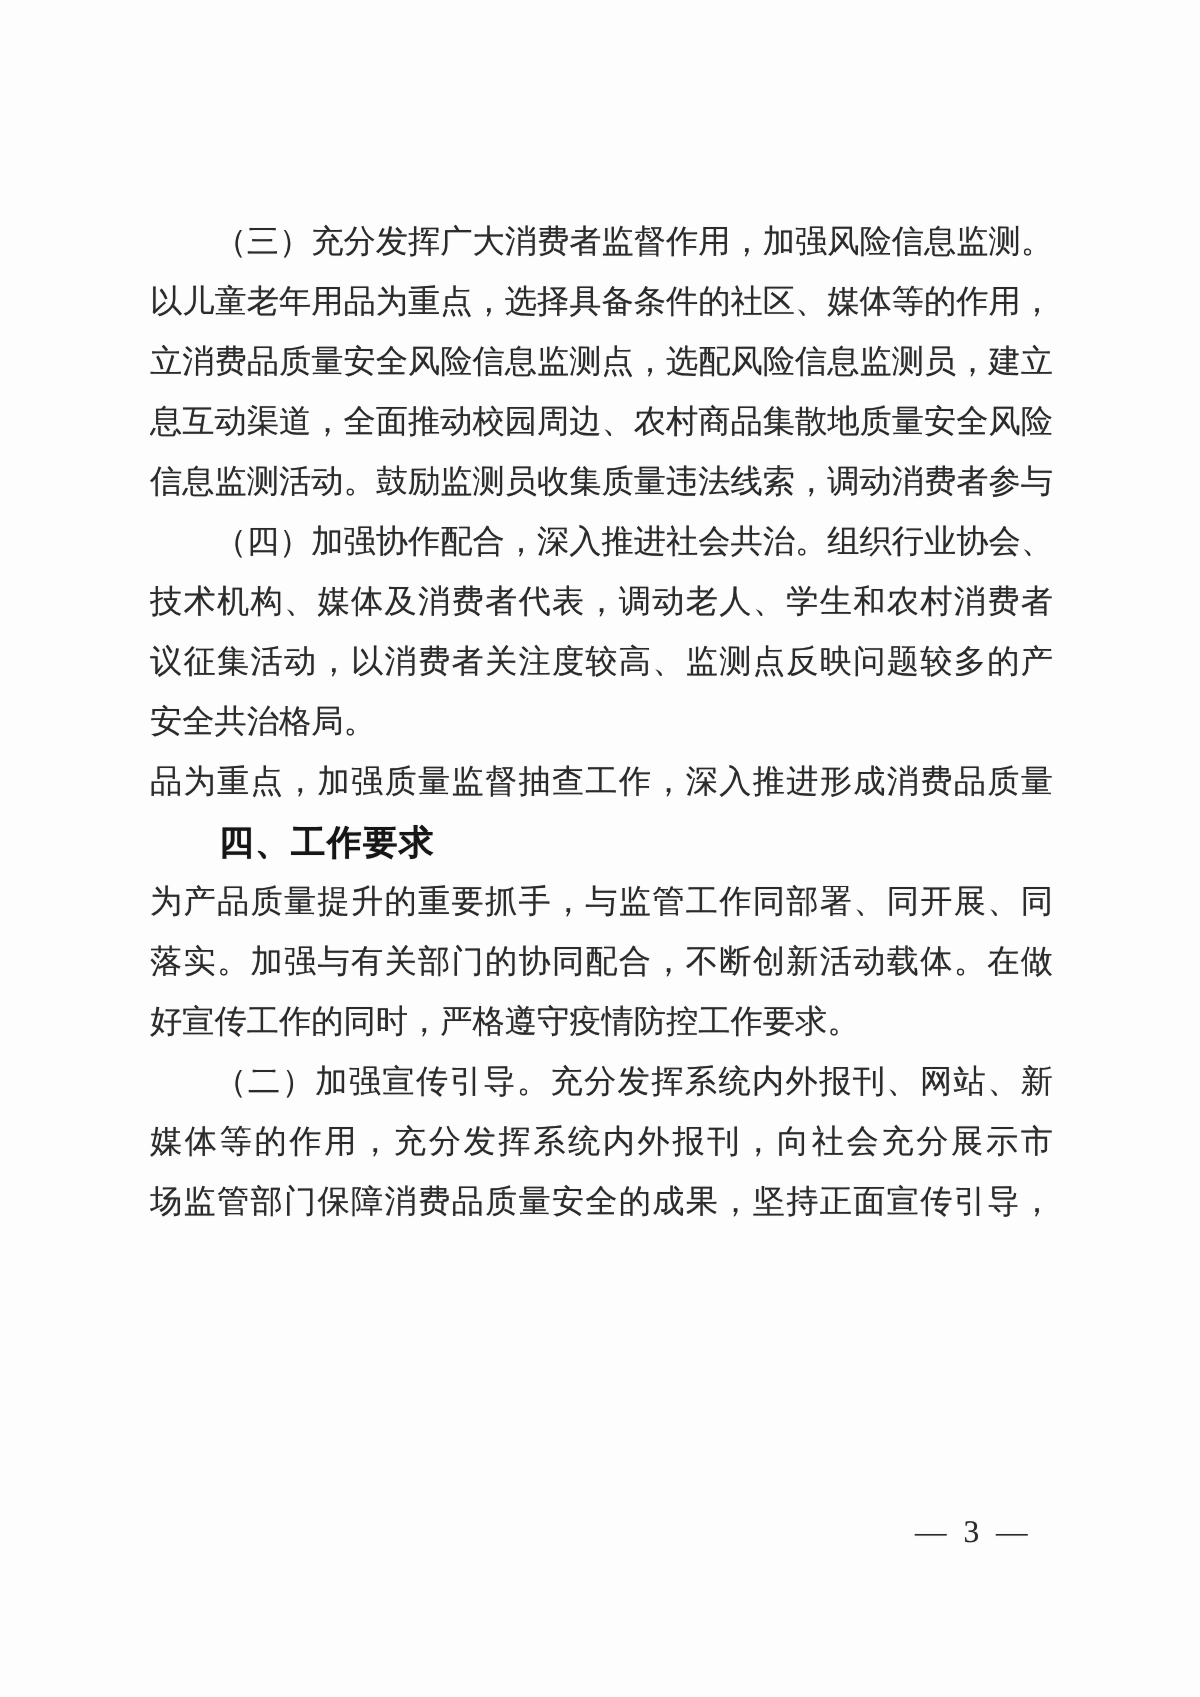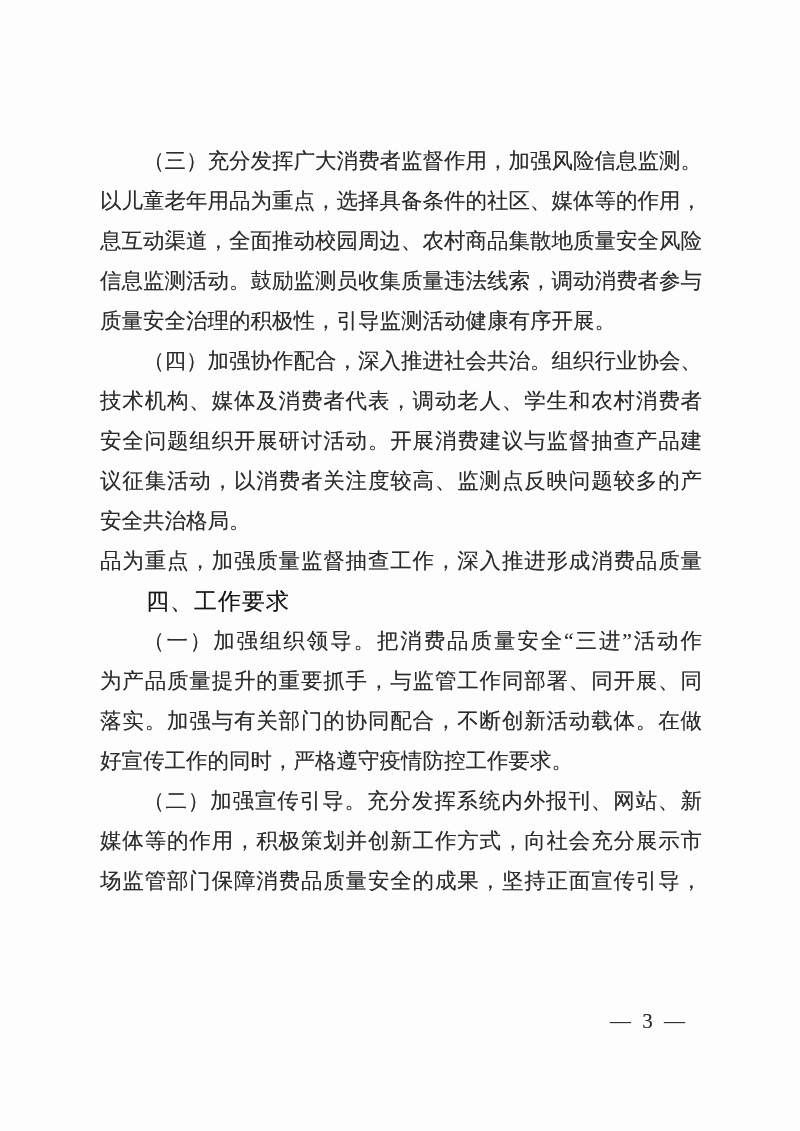--- a/index.html
+++ b/index.html
@@ -36,21 +36,21 @@
   }
   .line.para-start {
     text-indent: 2em;
   }
   .line.para-end {
     text-align: left;
     text-align-last: left;
   }
   .line.heading {
     font-family: "Liberation Sans", sans-serif;
-    font-weight: 400;
+    font-weight: 700;
     font-size: 23px;
     color: var(--heading-color, #161616);
     text-indent: 2em;
     text-align: left;
     text-align-last: left;
     letter-spacing: 1px;
     text-shadow: 0 0 0.6px rgba(20,20,20,0.55);
   }
   .page-number {
     position: absolute;
@@ -64,32 +64,30 @@
     text-shadow: 0 0 0.5px rgba(40,40,40,0.45);
   }
 </style>
 </head>
 <body>
 
 <div class="page">
   <div class="text-block" id="text-block">
       <div class="line para-start">（三）充分发挥广大消费者监督作用，加强风险信息监测。</div>
       <div class="line body">以儿童老年用品为重点，选择具备条件的社区、媒体等的作用，设</div>
+      <div class="line body">立消费品质量安全风险信息监测点，选配风险信息监测员，建立</div>
       <div class="line body">息互动渠道，全面推动校园周边、农村商品集散地质量安全风险</div>
       <div class="line body">信息监测活动。鼓励监测员收集质量违法线索，调动消费者参与</div>
-      <div class="line para-end">质量安全治理的积极性，引导监测活动健康有序开展。</div>
       <div class="line para-start">（四）加强协作配合，深入推进社会共治。组织行业协会、</div>
       <div class="line body">技术机构、媒体及消费者代表，调动老人、学生和农村消费者</div>
-      <div class="line body">安全问题组织开展研讨活动。开展消费建议与监督抽查产品建</div>
       <div class="line body">议征集活动，以消费者关注度较高、监测点反映问题较多的产</div>
       <div class="line para-end">安全共治格局。</div>
       <div class="line body">品为重点，加强质量监督抽查工作，深入推进形成消费品质量</div>
       <div class="line heading">四、工作要求</div>
-      <div class="line para-start">（一）加强组织领导。把消费品质量安全“三进”活动作</div>
       <div class="line body">为产品质量提升的重要抓手，与监管工作同部署、同开展、同</div>
       <div class="line body">落实。加强与有关部门的协同配合，不断创新活动载体。在做</div>
       <div class="line para-end">好宣传工作的同时，严格遵守疫情防控工作要求。</div>
       <div class="line para-start">（二）加强宣传引导。充分发挥系统内外报刊、网站、新</div>
-      <div class="line body">媒体等的作用，积极策划并创新工作方式，向社会充分展示市</div>
+      <div class="line body">媒体等的作用，充分发挥系统内外报刊，向社会充分展示市</div>
       <div class="line body">场监管部门保障消费品质量安全的成果，坚持正面宣传引导，</div>
     </div>
   <div class="page-number">— 3 —</div>
 </div>
 
 </body></html>

